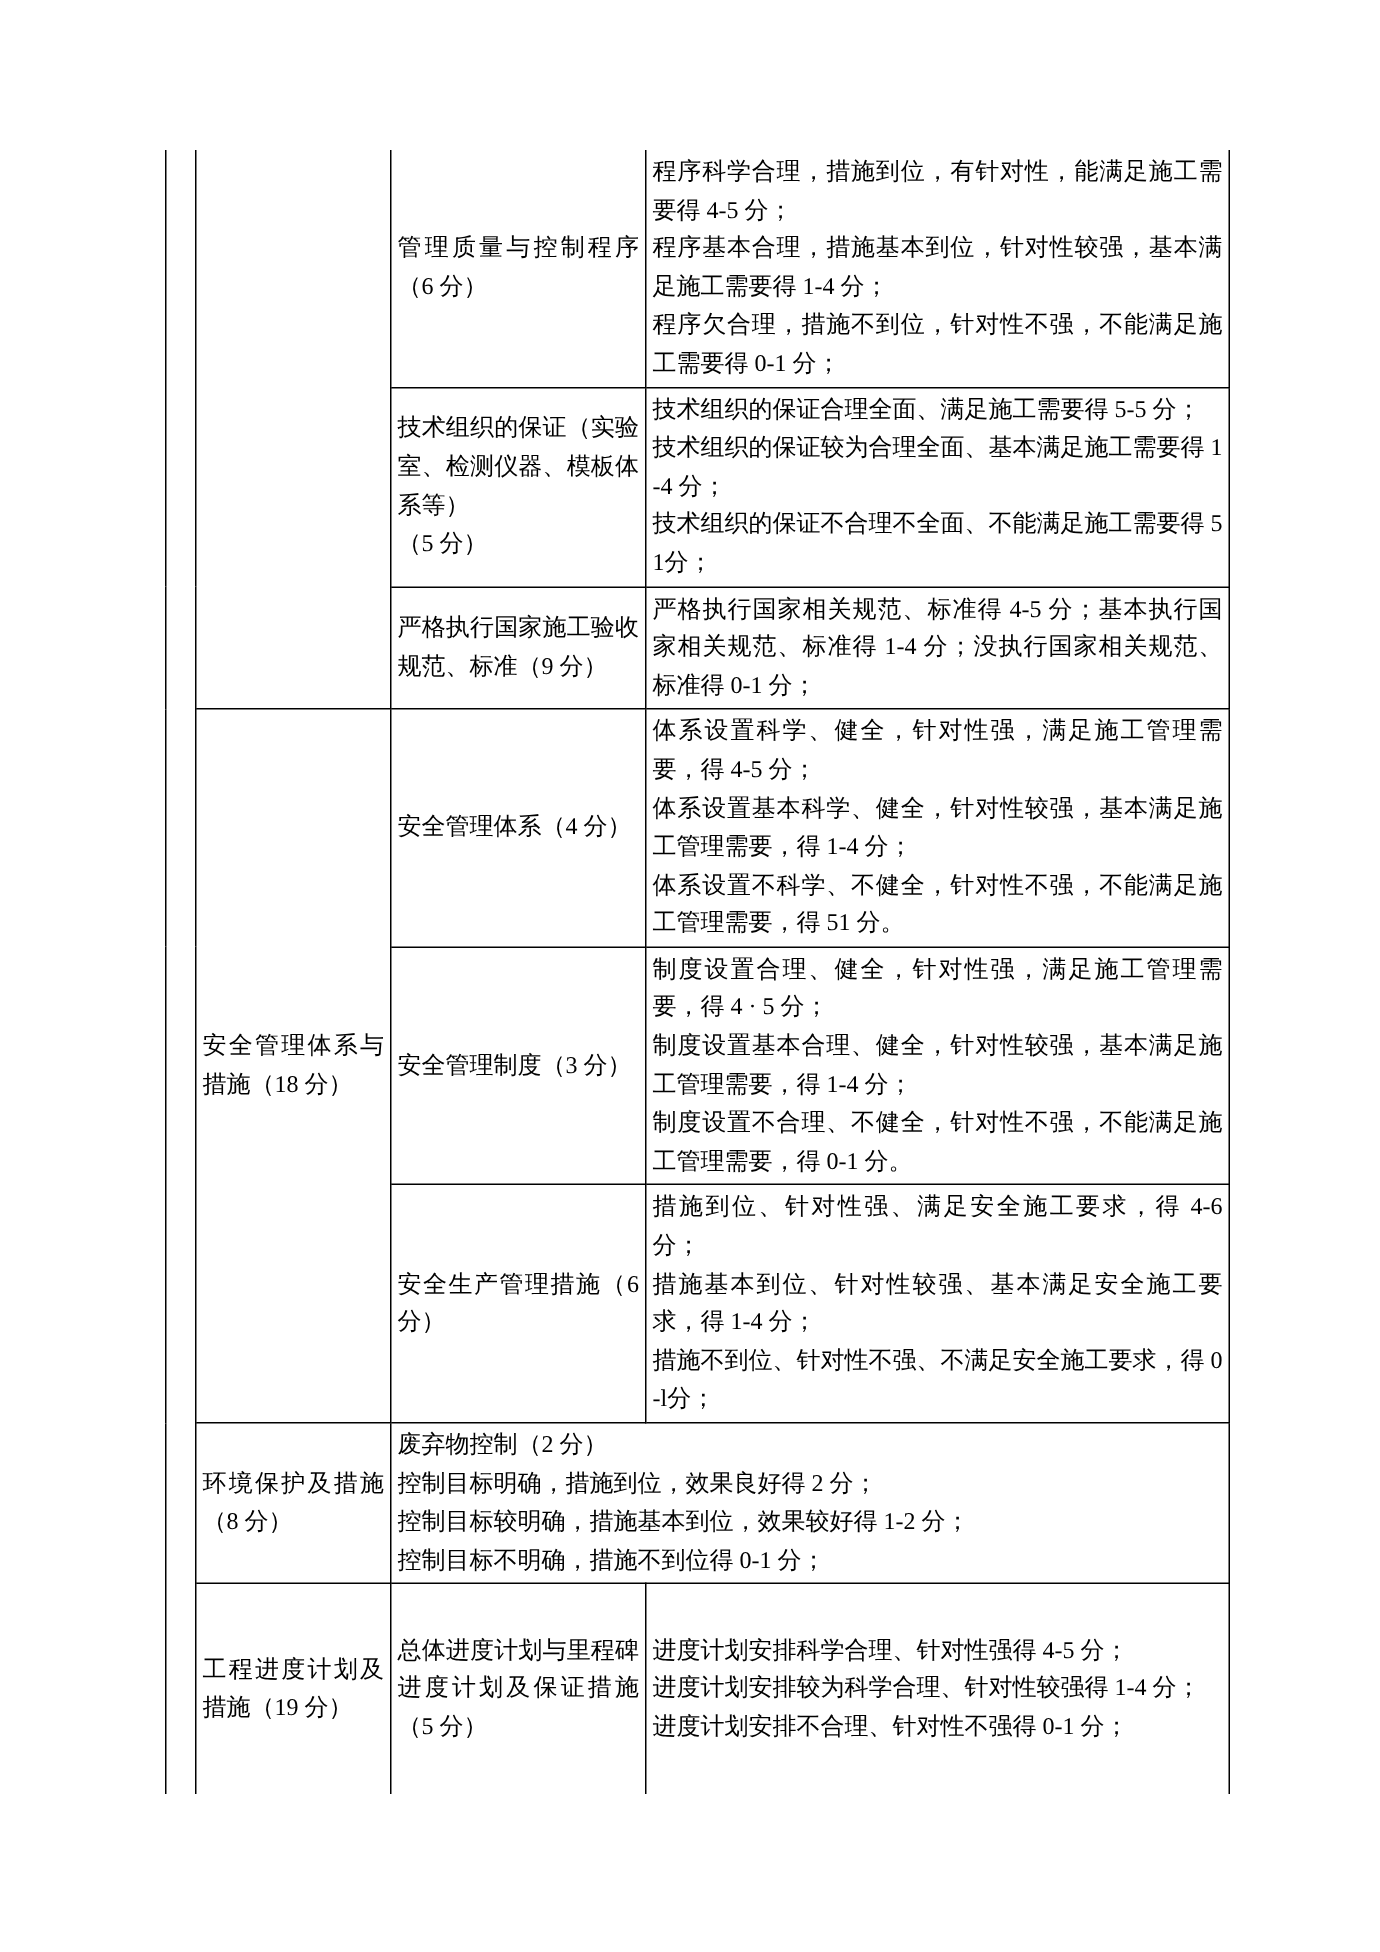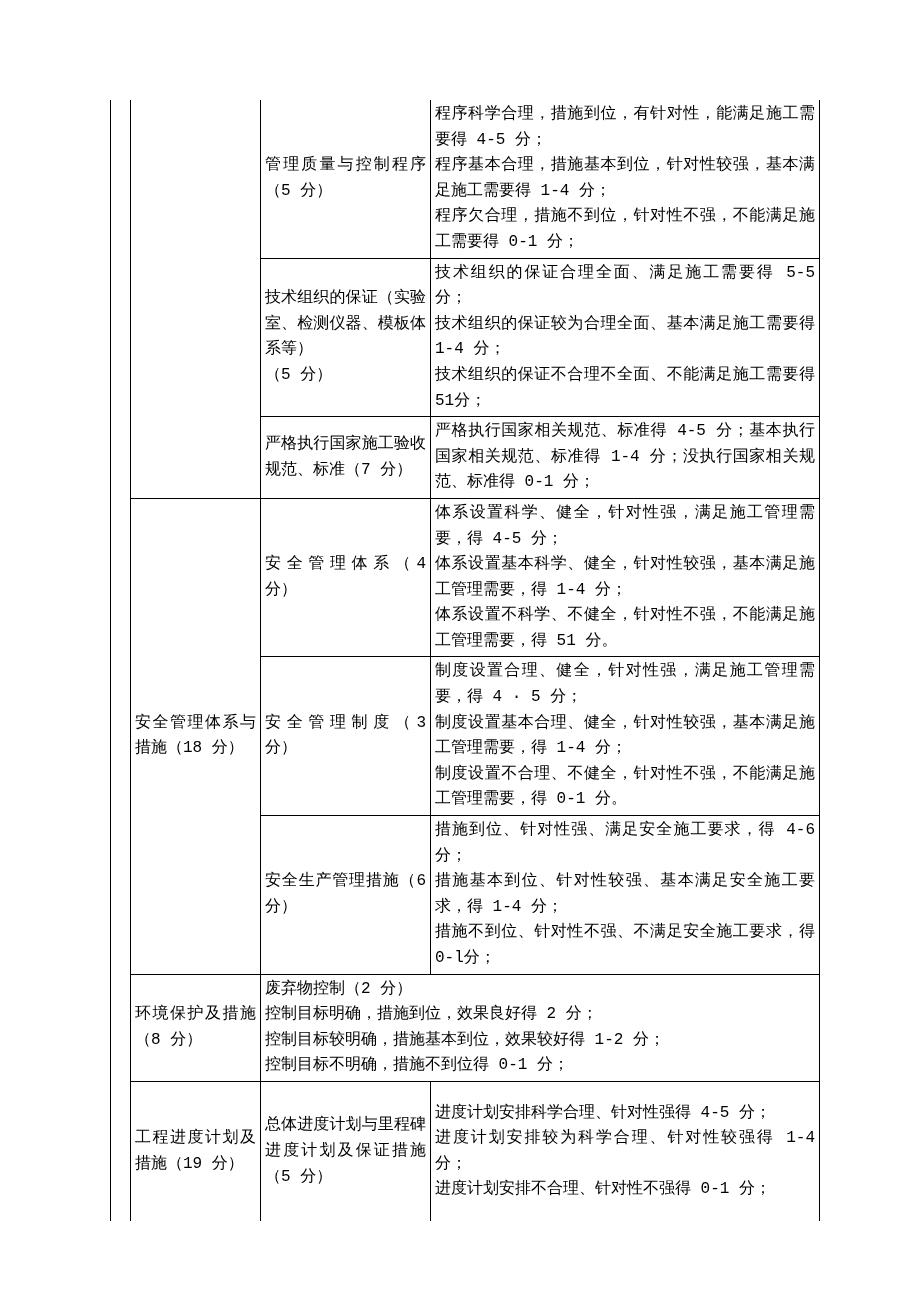--- a/index.html
+++ b/index.html
@@ -16,21 +16,20 @@
       width: 100%;
       table-layout: fixed;
     }
     .table td {
       border: 1px solid #000;
       padding: 2px 4px;
       vertical-align: middle;
       word-wrap: break-word;
       word-break: break-all;
       text-align: justify;
-      font-family: Liberation Mono, monospace;
     }
     .col-empty { width: 20px; }
     .col-cat { width: 130px; }
     .col-sub { width: 170px; }
     .col-crit { width: auto; }
     .no-top { border-top: none !important; }
     .no-bottom { border-bottom: none !important; }
     .row5 td { height: 140px; }
   </style>
 </head>
@@ -41,36 +40,36 @@
     <col class="col-empty">
     <col class="col-cat">
     <col class="col-sub">
     <col class="col-crit">
   </colgroup>
   <tbody>
 
     <tr>
       <td rowspan="8" class="no-top no-bottom"></td>
       <td rowspan="3" class="no-top"></td>
-      <td class="no-top"><span style="white-space:pre-line">管理质量与控制程序（5 分）</span></td>
+      <td class="no-top"><span style="white-space:pre-line">管理质量与控制程序（6 分）</span></td>
       <td class="no-top"><span style="white-space:pre-line">程序科学合理，措施到位，有针对性，能满足施工需要得 4-5 分；
 程序基本合理，措施基本到位，针对性较强，基本满足施工需要得 1-4 分；
 程序欠合理，措施不到位，针对性不强，不能满足施工需要得 0-1 分；</span></td>
     </tr>
 
     <tr>
       <td><span style="white-space:pre-line">技术组织的保证（实验室、检测仪器、模板体系等）
 （5 分）</span></td>
       <td><span style="white-space:pre-line">技术组织的保证合理全面、满足施工需要得 5-5 分；
 技术组织的保证较为合理全面、基本满足施工需要得 1-4 分；
 技术组织的保证不合理不全面、不能满足施工需要得 51分；</span></td>
     </tr>
 
     <tr>
-      <td><span style="white-space:pre-line">严格执行国家施工验收规范、标准（7 分）</span></td>
+      <td><span style="white-space:pre-line">严格执行国家施工验收规范、标准（9 分）</span></td>
       <td><span style="white-space:pre-line">严格执行国家相关规范、标准得 4-5 分；基本执行国家相关规范、标准得 1-4 分；没执行国家相关规范、标准得 0-1 分；</span></td>
     </tr>
 
     <tr>
       <td rowspan="3"><span>安全管理体系与措施（18 分）</span></td>
       <td><span style="white-space:pre-line">安全管理体系（4 分）</span></td>
       <td><span style="white-space:pre-line">体系设置科学、健全，针对性强，满足施工管理需要，得 4-5 分；
 体系设置基本科学、健全，针对性较强，基本满足施工管理需要，得 1-4 分；
 体系设置不科学、不健全，针对性不强，不能满足施工管理需要，得 51 分。</span></td>
     </tr>

